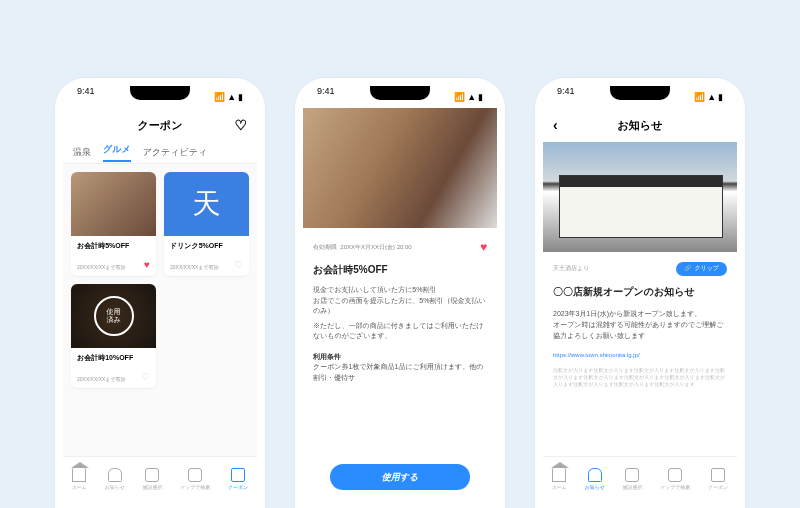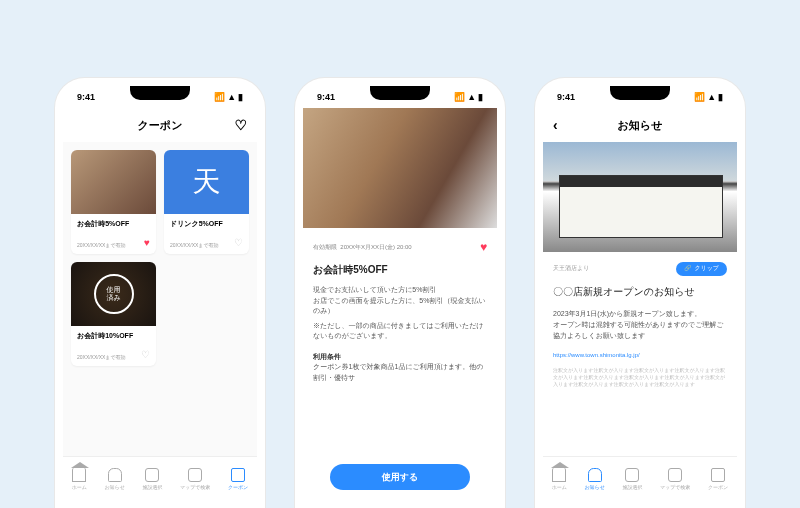--- a/index.html
+++ b/index.html
@@ -17,22 +17,22 @@
     background: #fff;
     border-radius: 30px 30px 0 0;
     border: 8px solid #fff;
     box-shadow: 0 0 0 1px #e8e8e8;
     overflow: hidden;
     position: relative;
     display: flex; flex-direction: column;
   }
   .statusbar {
     height: 22px; flex: 0 0 22px;
-    display: flex; justify-content: space-between; align-items: center;
-    padding: 0 14px; font-size: 9px; font-weight: 700;
+    display: flex; justify-content: space-between; 
+    padding: 0 14px; font-size: 9px; font-weight: 400;
     position: relative;
   }
   .notch {
     position: absolute; top: 0; left: 50%; transform: translateX(-50%);
     width: 60px; height: 14px; background: #000; border-radius: 0 0 10px 10px;
   }
   .sb-icons { display:flex; gap:2px; align-items:center; }
   .header {
     height: 34px; flex: 0 0 34px;
     display: flex; align-items: center; justify-content: center;
@@ -75,48 +75,53 @@
   .tabbar-item .ico.ticket { border-radius:2px; }
   
   .detail-img { height:120px; background:linear-gradient(120deg,#c4a582 0%,#a07855 40%,#6b4a3a 70%, #ddd 100%); }
   .detail-body { padding:10px; font-size:7px; color:#555; line-height:1.5; }
   .detail-validity { font-size:6px; color:#888; display:flex; justify-content:space-between; align-items:center; }
   .detail-title { font-size:10px; font-weight:700; color:#222; margin:6px 0 8px; }
   .detail-sub { font-size:7px; font-weight:600; color:#333; margin-top:10px; }
   .use-btn {
     margin:8px auto 10px; width:140px; height:26px; border-radius:14px;
     background:#2B8CFF; color:#fff; font-size:9px; font-weight:600;
-    display:flex; align-items:center; justify-content:center;
+    display:flex; align-items:center; justify-content:center;font-style:italic;
   }
   
   .news-img { height:110px; background:linear-gradient(180deg,#9bb8d4 0%, #cfd8dc 35%, #fff 35%, #444 38%, #fff 45%, #888 100%); position:relative;}
   .news-img::after{content:"";position:absolute;left:8%;top:30%;width:84%;height:55%;background:linear-gradient(180deg,#2c2c2c 0%,#2c2c2c 18%,#f5f5f0 18%,#f5f5f0 100%);border:1px solid #333;}
   .news-body { padding:10px; font-size:7px; color:#555; line-height:1.6; }
   .news-src { font-size:6px; color:#999; display:flex; justify-content:space-between; align-items:center;}
   .clip-btn { background:#2B8CFF; color:#fff; border-radius:8px; padding:2px 8px; font-size:6px; display:flex; align-items:center; gap:3px;}
-  .news-title { font-size:10px; font-weight:400; color:#222; margin:8px 0; }
+  .news-title { font-size:10px; font-weight:700; color:#222; margin:8px 0; }
   .news-link { color:#2B8CFF; font-size:6px; margin:10px 0 6px; display:block;}
   .news-filler { font-size:5px; color:#bbb; line-height:1.4; }
 </style>
 </head>
 <body>
 
 <div class="phone">
   <div class="statusbar">
     <span>9:41</span>
     <div class="notch"></div>
     <div class="sb-icons">
       <span>📶</span>
       <span>▲</span>
       <span>▮</span>
     </div>
   </div>
   <div class="header">
     <span>クーポン</span>
     <span class="header-right">♡</span>
+  </div>
+  <div class="tabs">
+    <span>温泉</span>
+    <span class="active">グルメ</span>
+    <span>アクティビティ</span>
   </div>
   <div class="content">
     <div class="grid">
       <div class="card">
         <div class="card-img"></div>
         <div class="card-body">
           <div class="card-title">お会計時5%OFF</div>
           <div class="card-meta">
             <span>20XX/XX/XXまで有効</span>
             <span class="heart red">♥</span>

